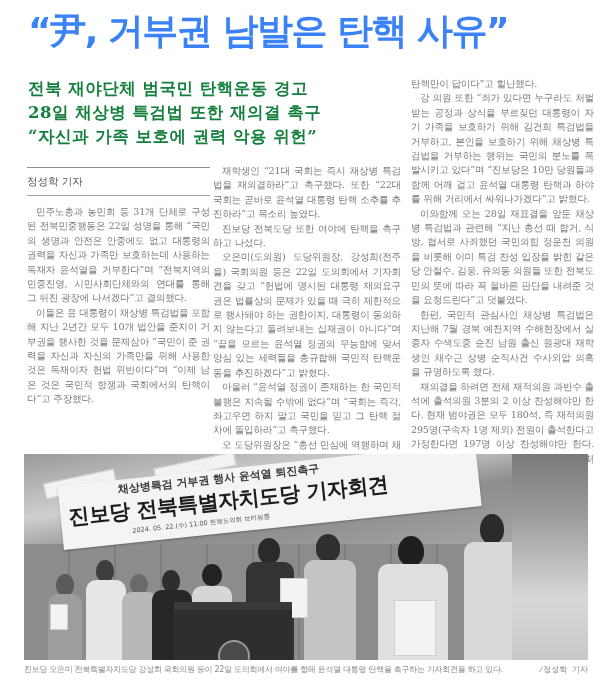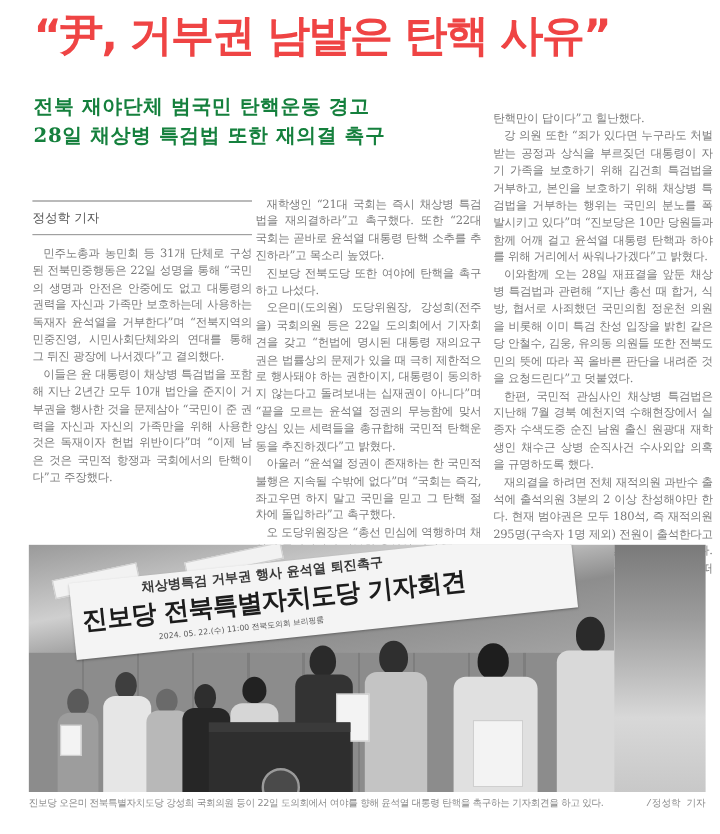--- a/index.html
+++ b/index.html
@@ -5,21 +5,21 @@
   html, body { margin: 0; padding: 0; background: #ffffff; }
   body {
     width: 600px; height: 695px; position: relative; overflow: hidden;
     font-family: "DejaVu Serif", "Liberation Serif", serif;
     color: #6b6b6b;
   }
   .headline {
     position: absolute; left: 28px; top: 8px; width: 560px;
     font-family: "DejaVu Sans", "Liberation Sans", sans-serif;
     font-weight: bold; font-size: 36px; letter-spacing: -1.5px;
-    color: #ef4444; line-height: 46px; white-space: nowrap;
+    color: #3b82f6; line-height: 46px; white-space: nowrap;
   }
   .subheads {
     position: absolute; left: 28px; top: 77px; width: 380px;
     font-family: "DejaVu Serif", "Liberation Serif", serif;
     font-weight: bold; font-size: 16.5px; line-height: 24px;
     color: #15803d; letter-spacing: 0.5px;
   }
   .subheads div { white-space: nowrap; }
   .byline-rule {
     position: absolute; left: 27px; top: 167px; width: 183px;
@@ -35,21 +35,21 @@
     border-top: 1px solid #a0a0a0;
   }
   .col {
     position: absolute; font-size: 9.6px; line-height: 14.4px;
     color: #7a7a7a; text-align: justify; letter-spacing: -0.2px;
   }
   .col p { margin: 0; text-indent: 9px; }
   .col p.noindent { text-indent: 0; }
   .col1 { left: 27px; top: 205px; width: 183px; }
   .col2 { left: 213px; top: 164px; width: 188px; }
-  .col3 { left: 411px; top: 77px; width: 183px; margin-top: 16px; }
+  .col3 { left: 411px; top: 77px; width: 183px; }
   .photo {
     position: absolute; left: 24px; top: 454px; width: 488px; height: 206px;
     overflow: hidden; background: #bdbdbd;
   }
   .photo-right {
     position: absolute; left: 512px; top: 454px; width: 76px; height: 206px;
     background: linear-gradient(180deg, #7a7a7a 0%, #9c9c9c 30%, #d8d8d8 70%, #c8c8c8 100%);
   }
   .photo-inner { position: absolute; inset: 0; }
   .ceiling {
@@ -110,20 +110,21 @@
   }
 </style>
 </head>
 <body>
 
 <div class="headline">“尹, 거부권 남발은 탄핵 사유”</div>
 
 <div class="subheads">
   <div>전북 재야단체 범국민 탄핵운동 경고</div>
   <div>28일 채상병 특검법 또한 재의결 촉구</div>
+  <div>“자신과 가족 보호에 권력 악용 위헌”</div>
 </div>
 
 <div class="byline-rule"></div>
 <div class="byline">정성학 기자</div>
 <div class="byline-rule2"></div>
 
 <div class="col col1">
   <p>민주노총과 농민회 등 31개 단체로 구성된 전북민중행동은 22일 성명을 통해 “국민의 생명과 안전은 안중에도 없고 대통령의 권력을 자신과 가족만 보호하는데 사용하는 독재자 윤석열을 거부한다”며 “전북지역의 민중진영, 시민사회단체와의 연대를 통해 그 뒤진 광장에 나서겠다”고 결의했다.</p>
   <p>이들은 윤 대통령이 채상병 특검법을 포함해 지난 2년간 모두 10개 법안을 준지이 거부권을 행사한 것을 문제삼아 “국민이 준 권력을 자신과 자신의 가족만을 위해 사용한 것은 독재이자 헌법 위반이다”며 “이제 남은 것은 국민적 항쟁과 국회에서의 탄핵이다”고 주장했다.</p>
 </div>

